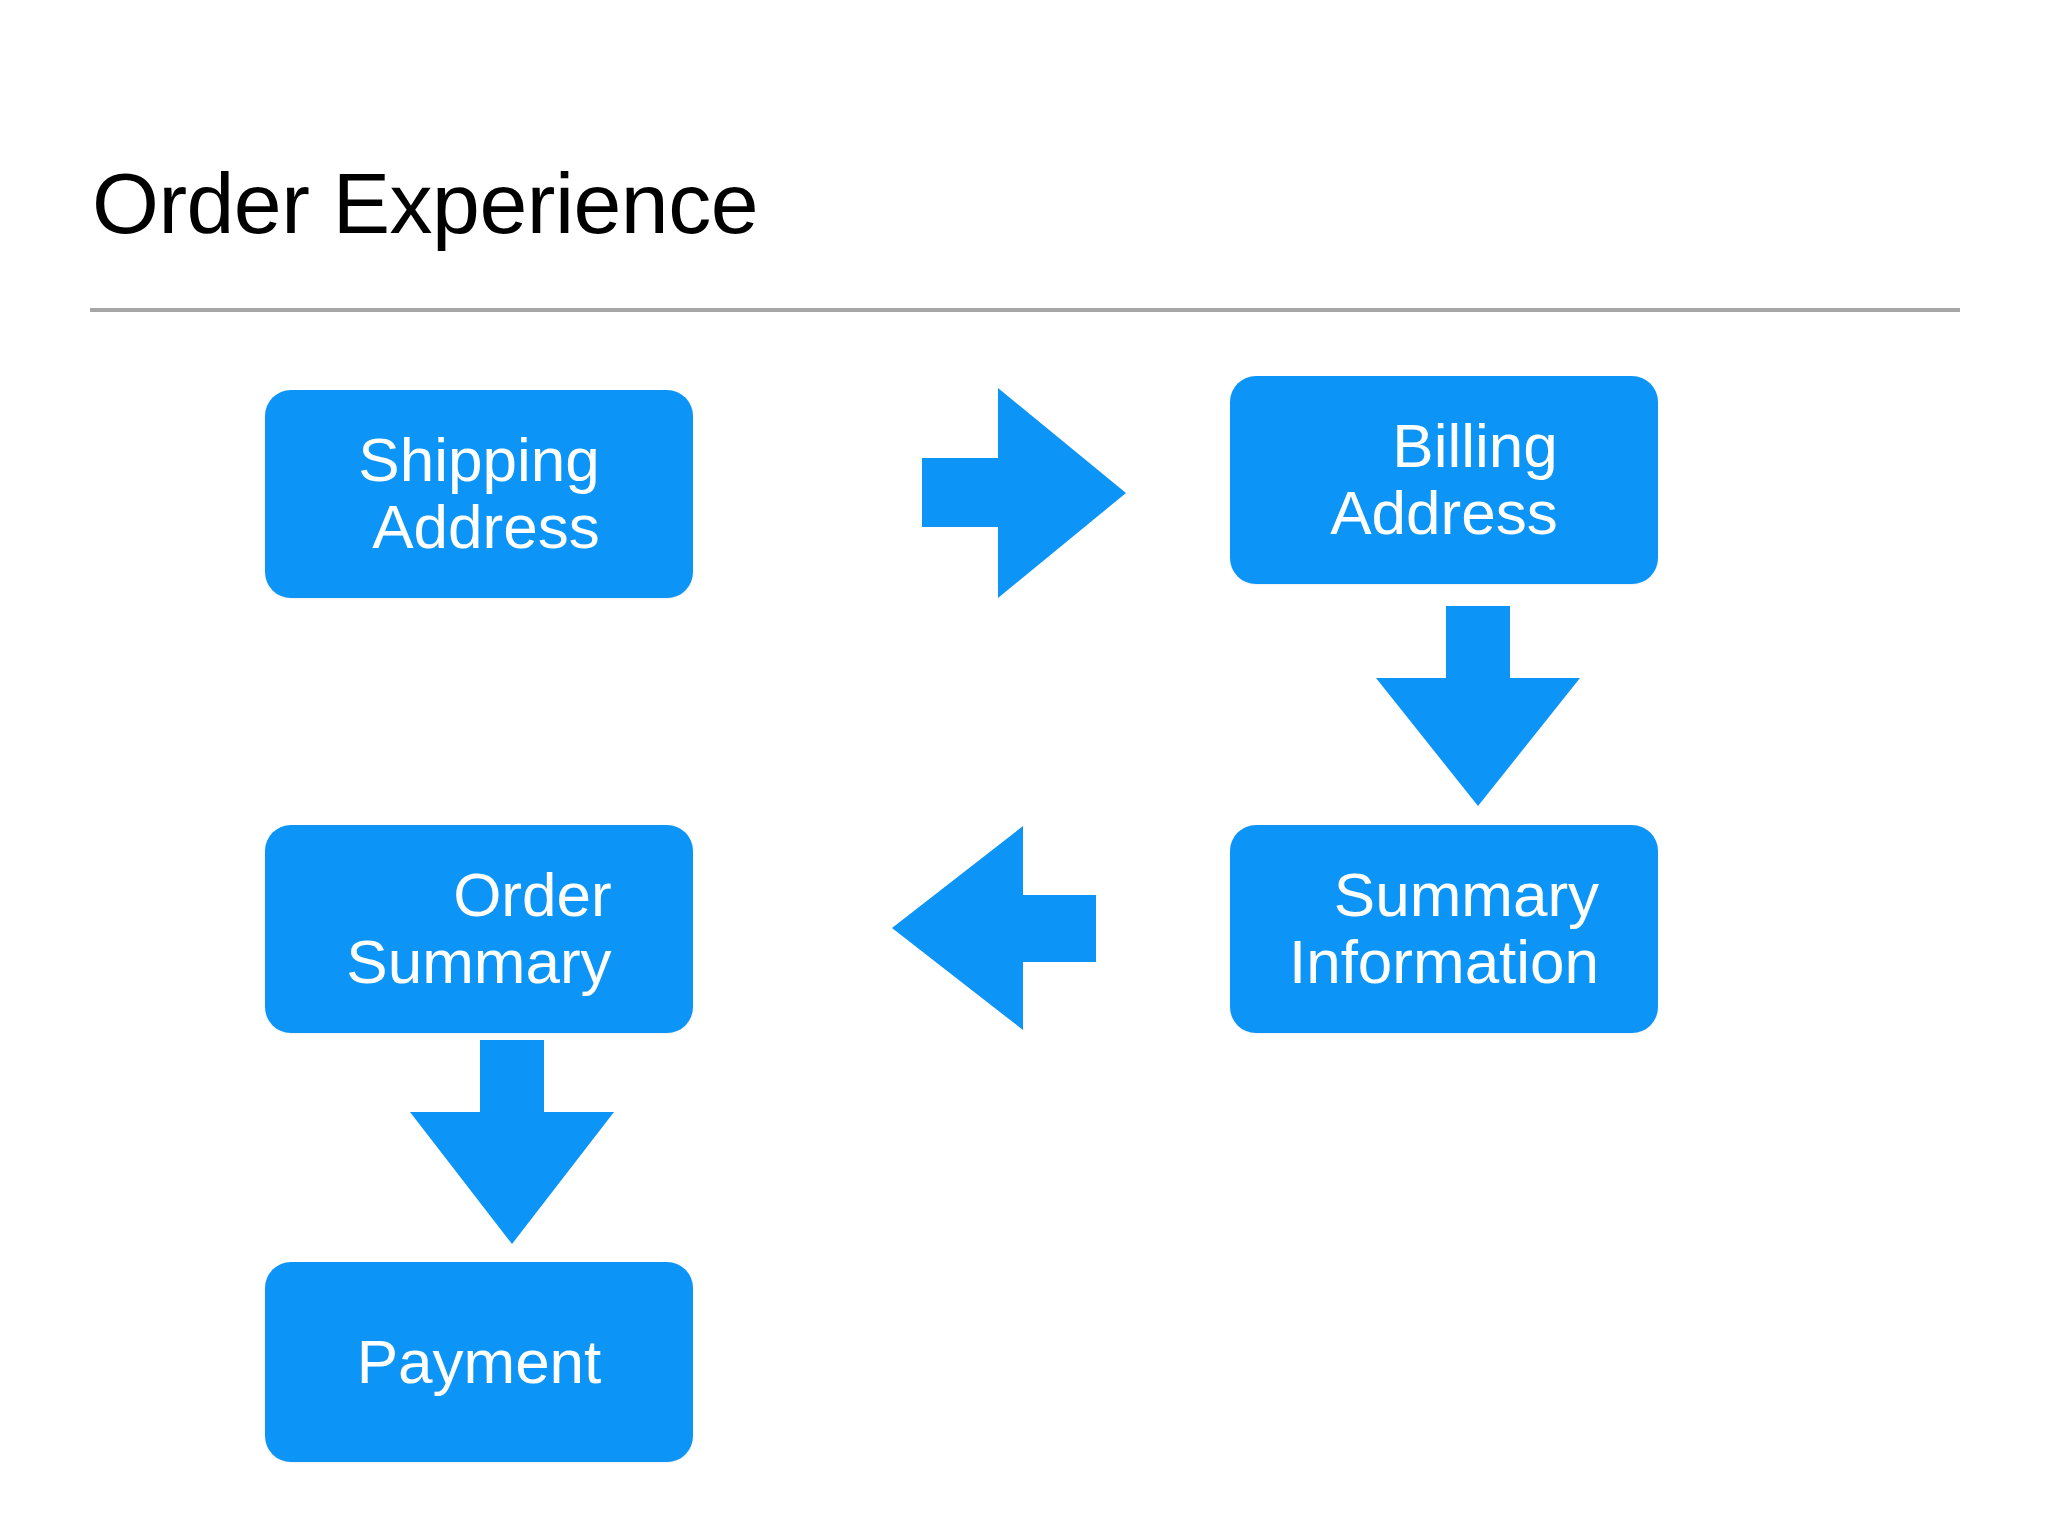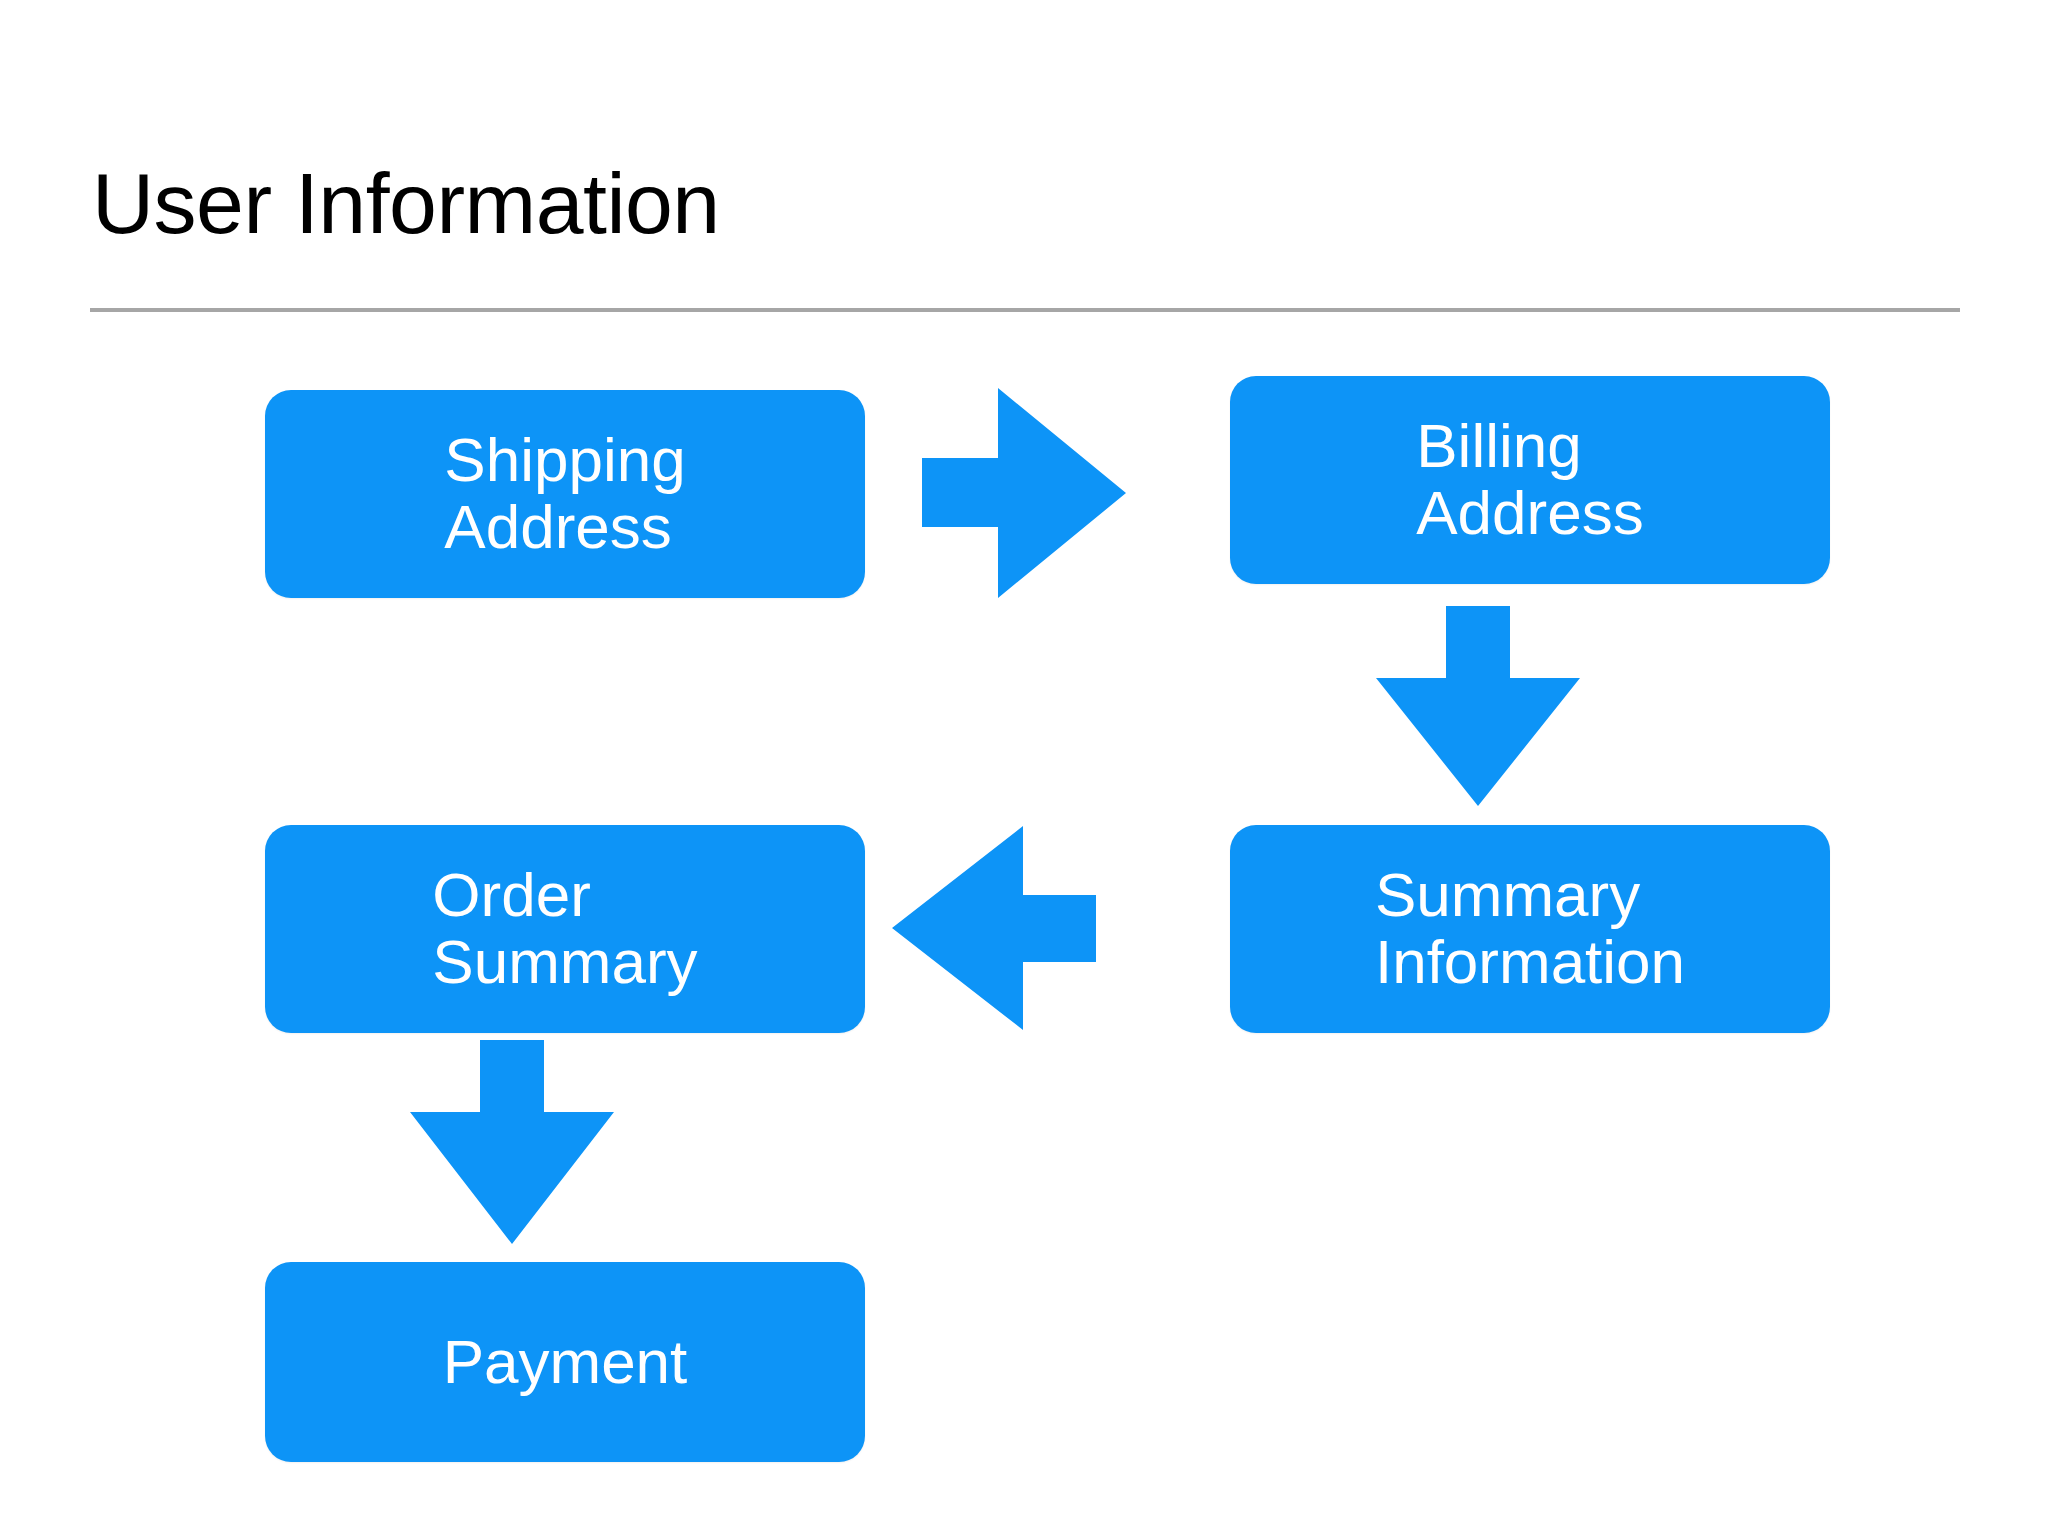--- a/index.html
+++ b/index.html
@@ -38,28 +38,28 @@
     left: 90px;
     top: 308px;
     width: 1870px;
     height: 4px;
     background: #a6a6a6;
   }
 
   
   .flow-box {
     position: absolute;
-    width: 600px;
+    width: 428px;
     height: 208px;
     background: #0d94f7;
     border-radius: 26px;
     display: flex;
     align-items: center;
     justify-content: center;
-    text-align: left;
+    text-align: right;
     color: #ffffff;
     font-size: 62px;
     line-height: 1.08;
     font-weight: 400;
     box-sizing: border-box;
     padding: 0 10px;
     box-shadow: 0 1px 2px rgba(0,0,0,0.06);
   }
   .flow-box .box-label {
     display: block;
@@ -81,21 +81,21 @@
   #arrow-right-1 { left: 922px;  top: 388px;  }
   #arrow-down-1  { left: 1376px; top: 606px;  }
   #arrow-left-1  { left: 892px;  top: 826px;  }
   #arrow-down-2  { left: 410px;  top: 1040px; }
 </style>
 </head>
 <body>
 
 <div id="slide" style="background: rgb(255, 255, 255);">
 
-  <div id="slide-title" style="color: rgb(0, 0, 0);">User Information</div>
+  <div id="slide-title" style="color: rgb(0, 0, 0);">Order Experience</div>
 
   <div id="title-divider" style="background: rgb(166, 166, 166);"></div>
 
   <div class="flow-box" id="box-shipping" style="background: rgb(13, 148, 247); color: rgb(255, 255, 255);">
     <span class="box-label">Shipping
 Address</span>
   </div>
 
   <div class="flow-box" id="box-billing" style="background: rgb(13, 148, 247); color: rgb(255, 255, 255);">
     <span class="box-label">Billing

